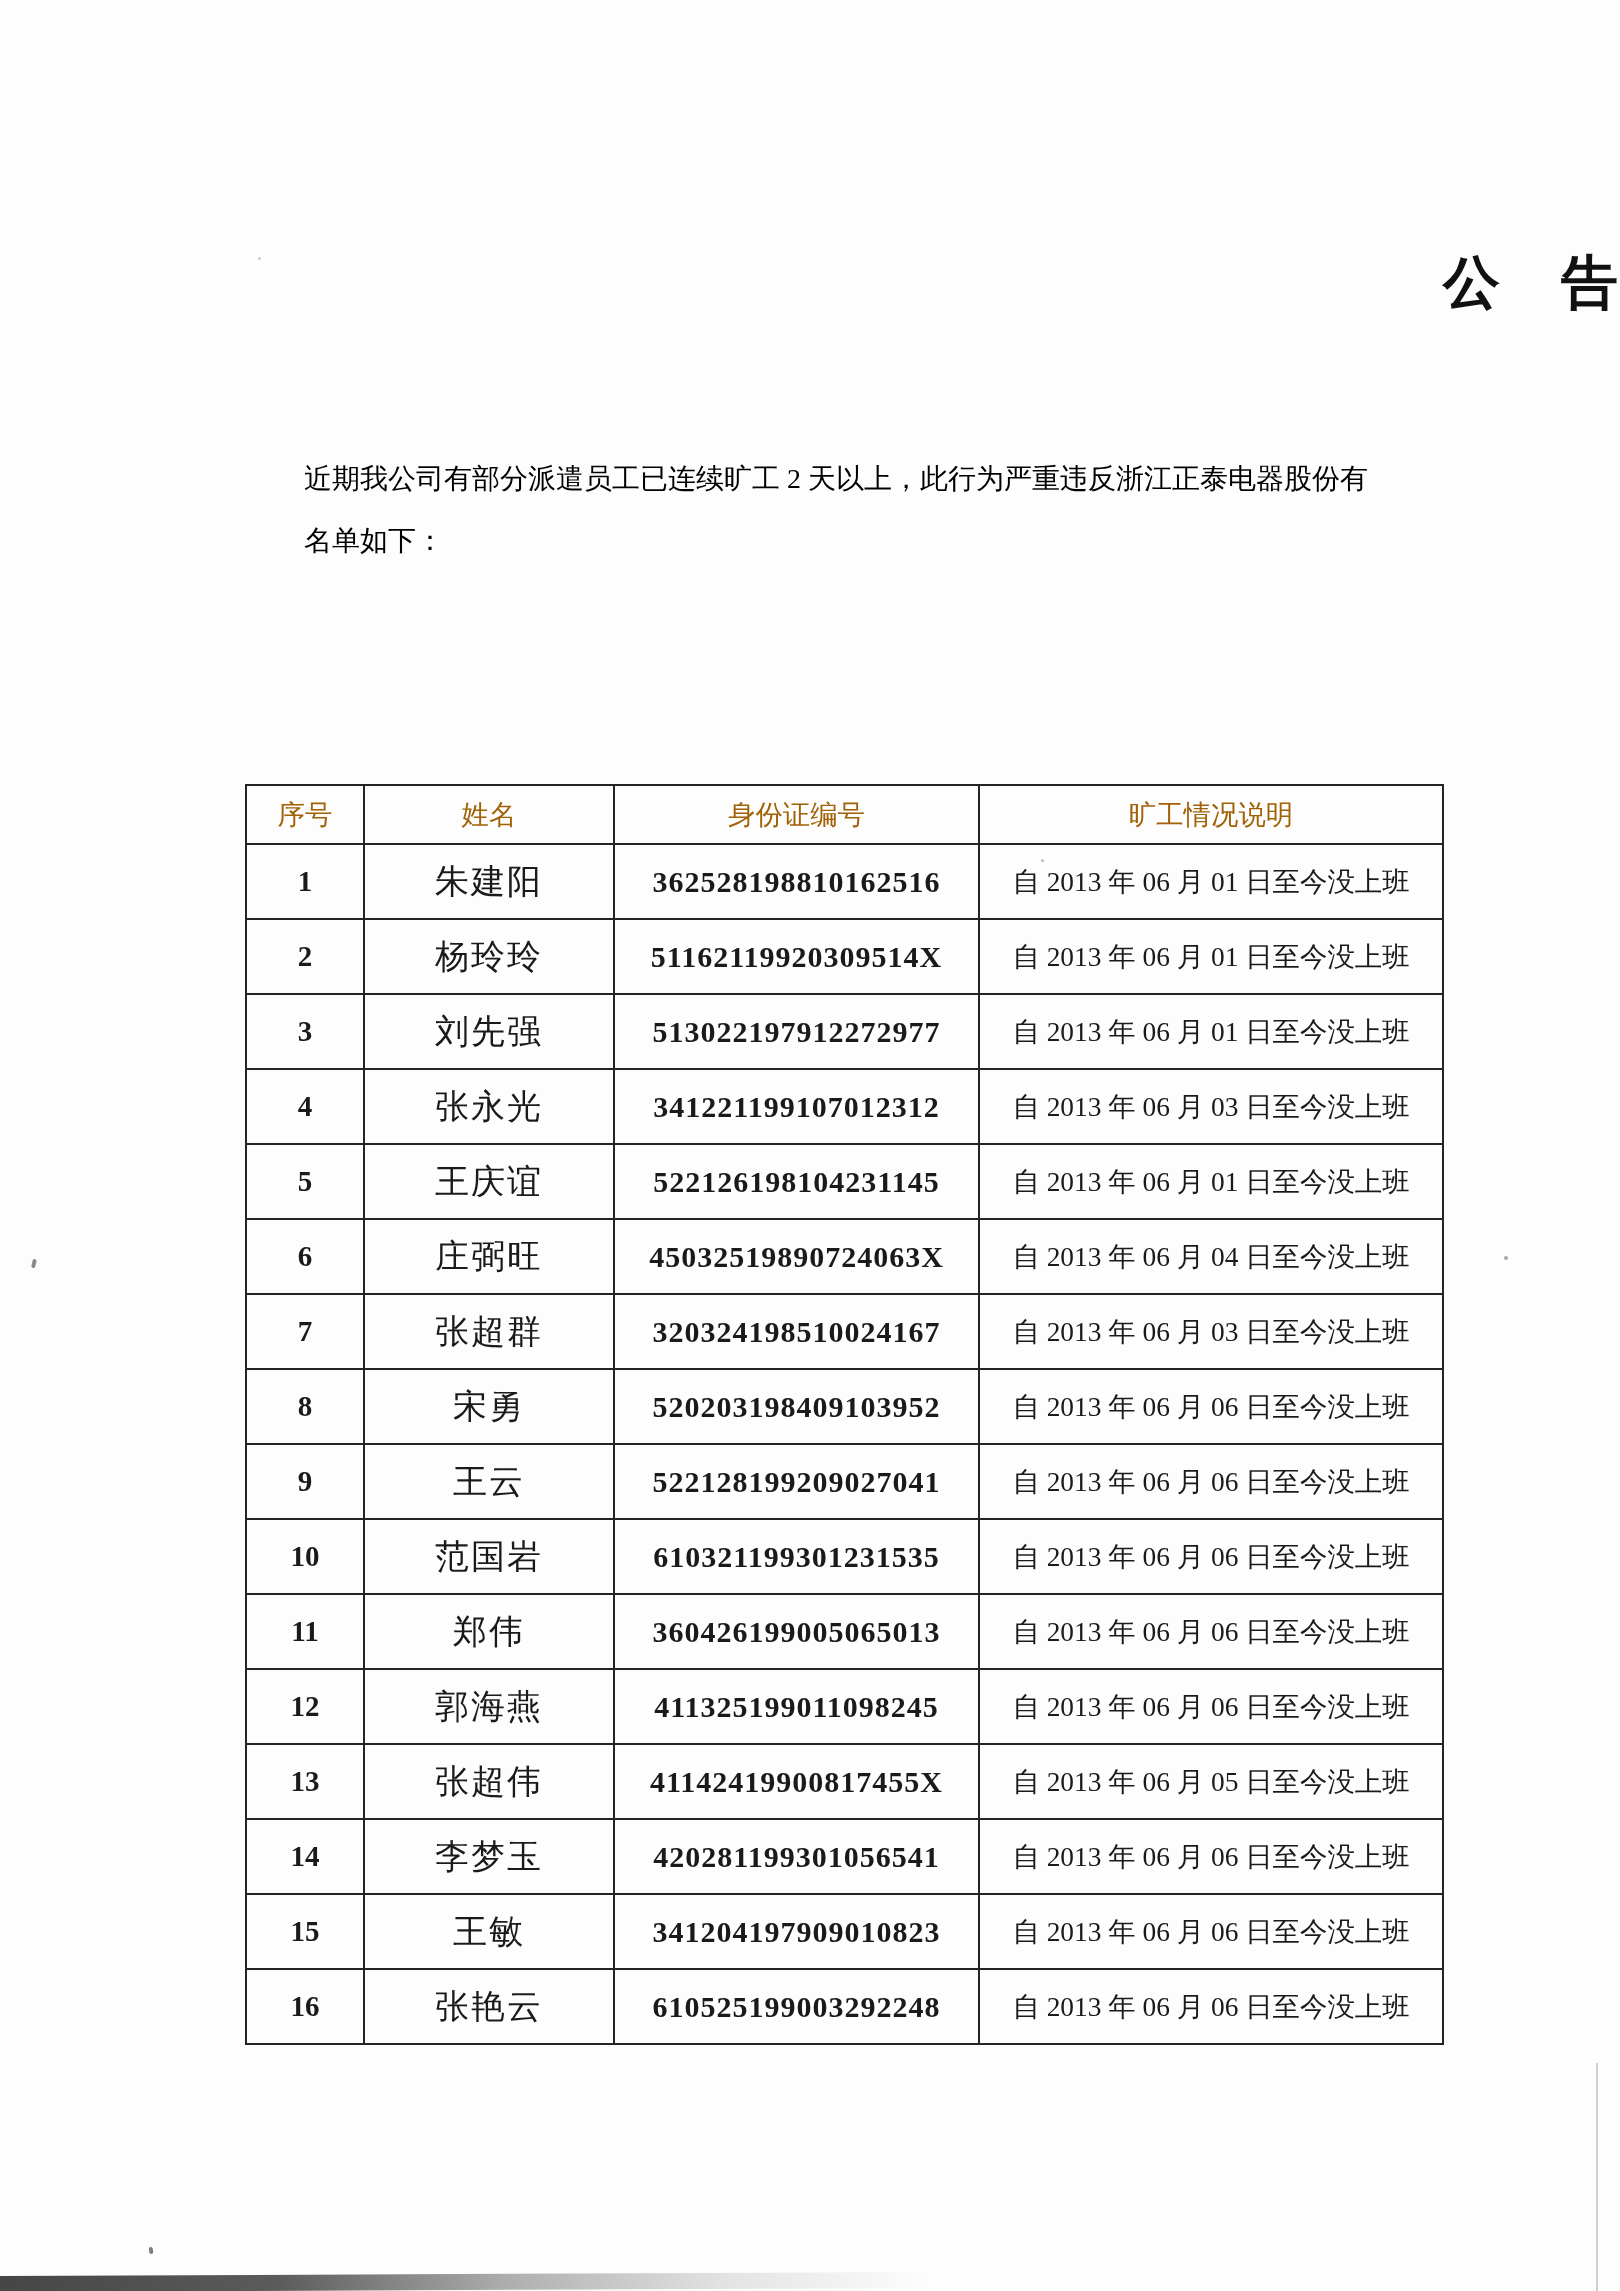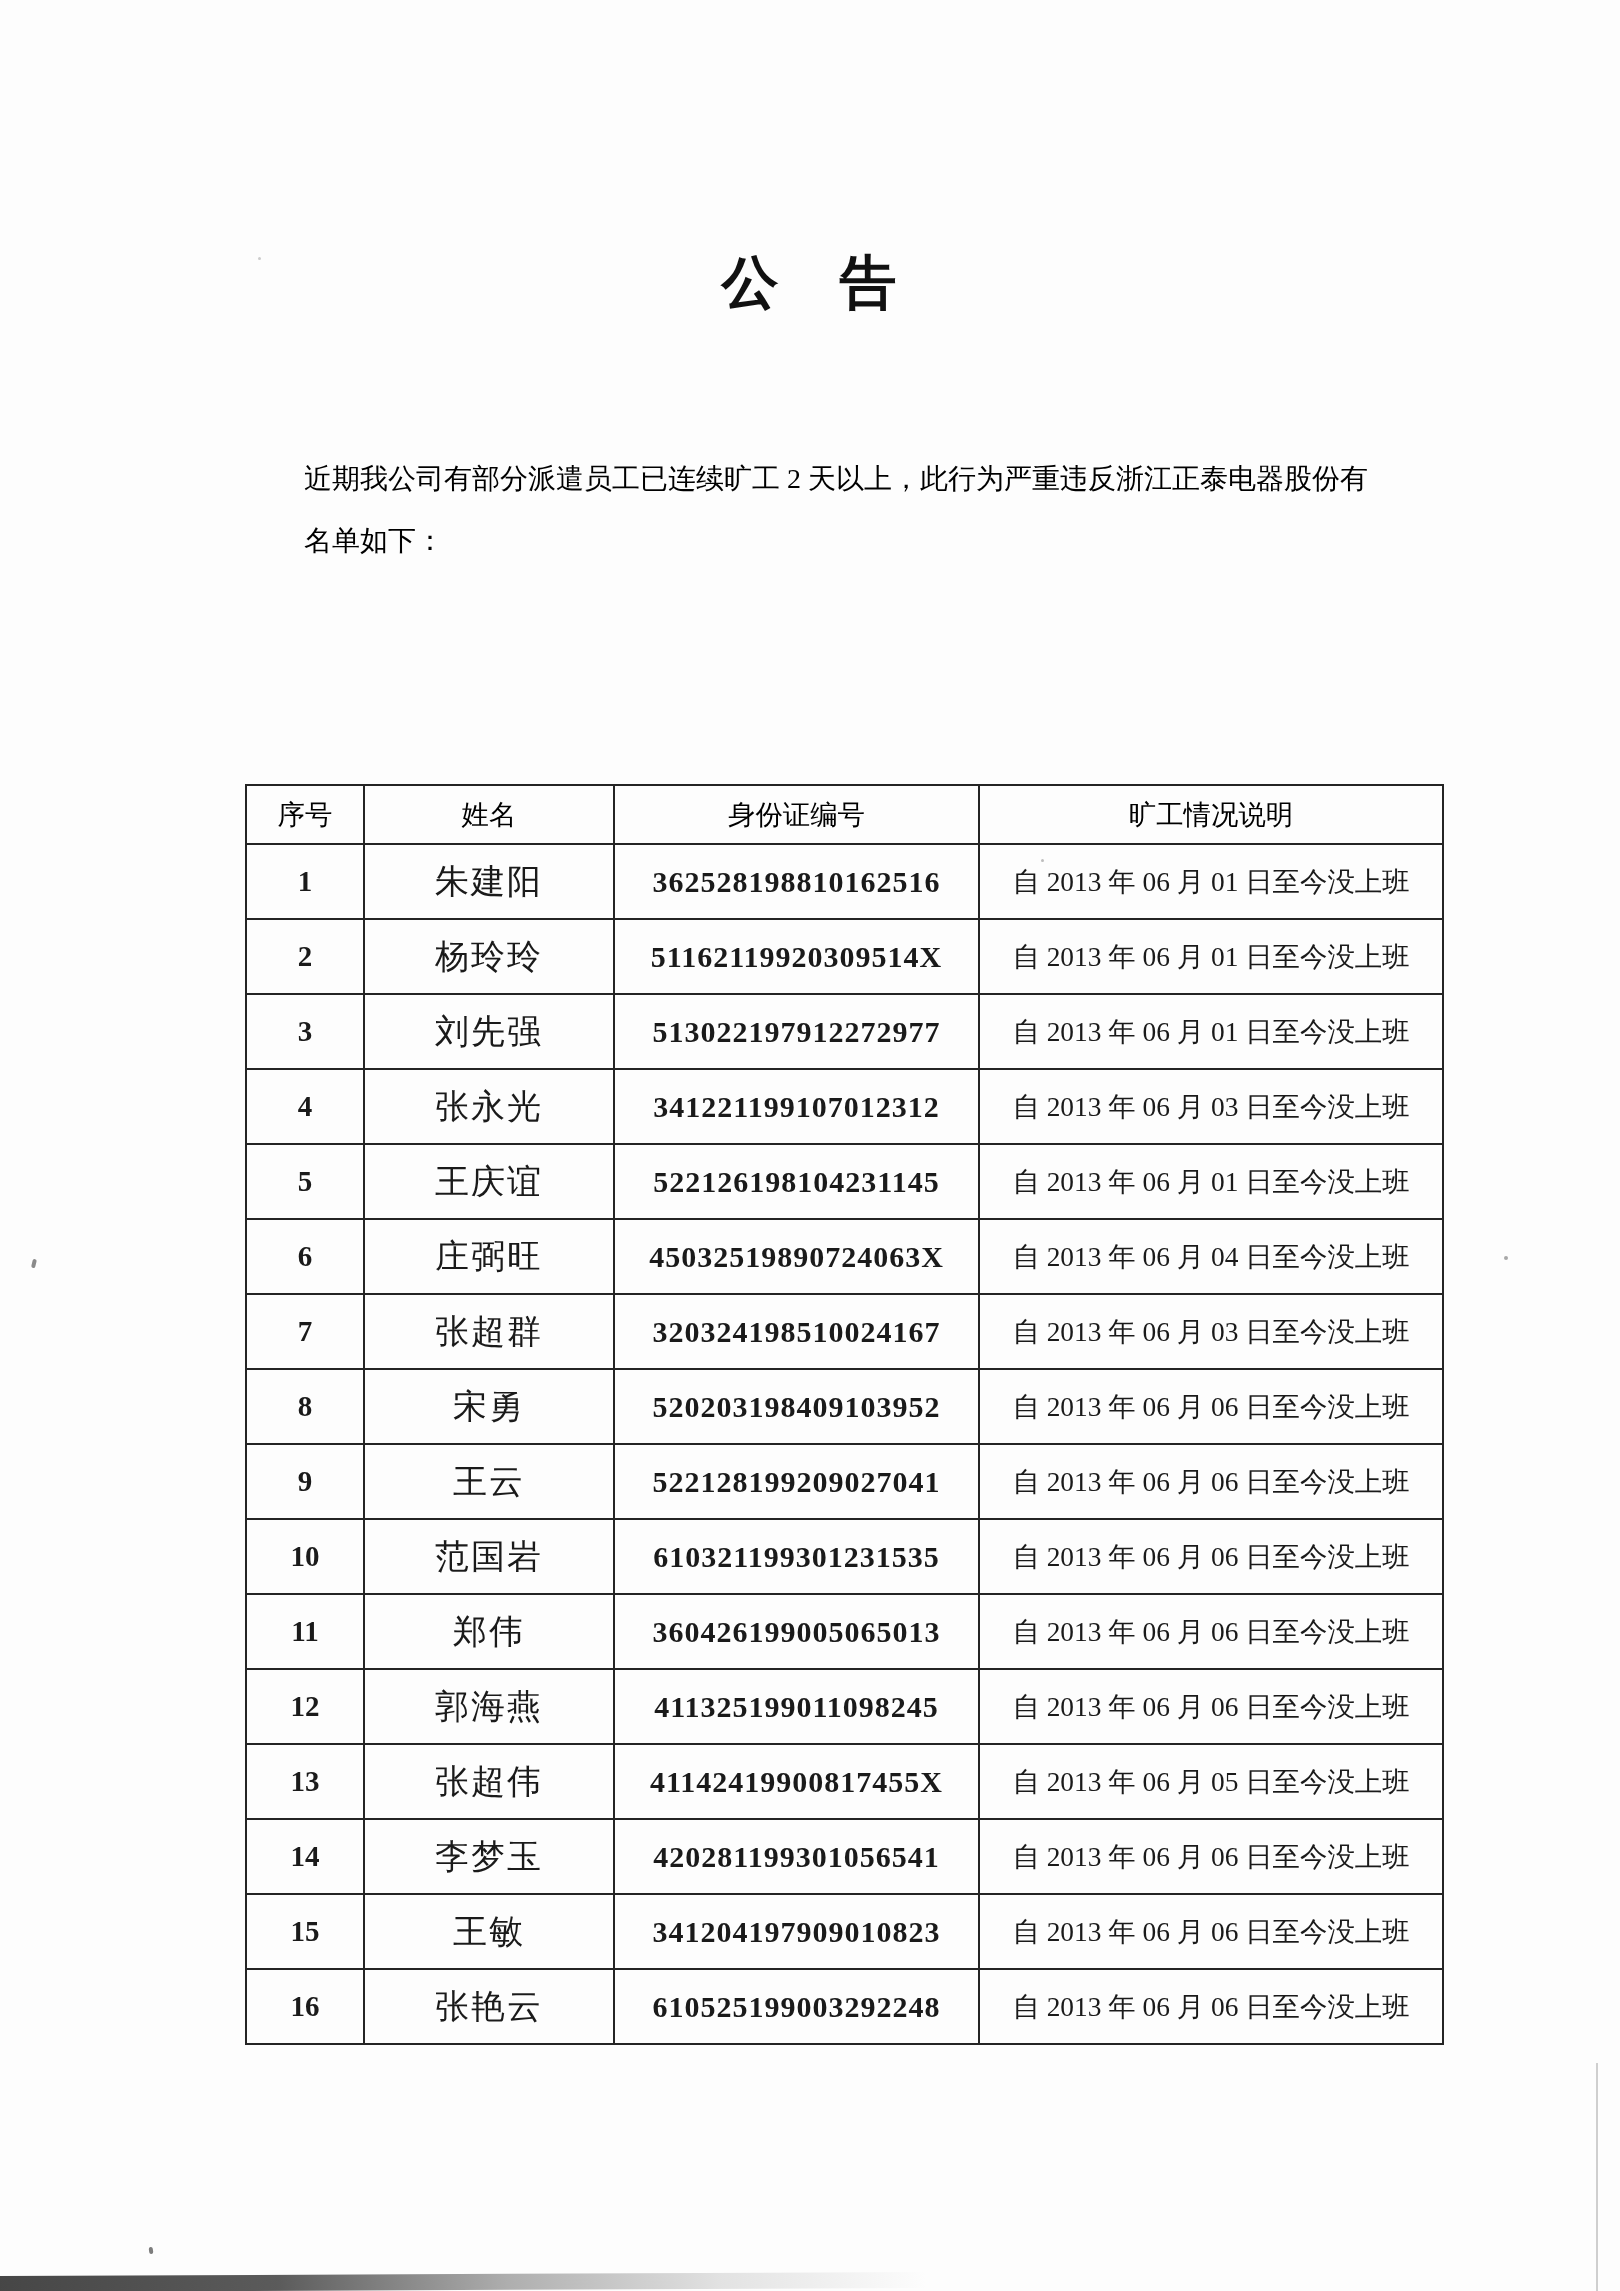--- a/index.html
+++ b/index.html
@@ -7,21 +7,21 @@
     width:1620px;height:2292px;
     background:#fdfdfd;
     position:relative;
     overflow:hidden;
     font-family:"Liberation Serif","DejaVu Serif",serif;
     color:#1a1a1a;
   }
   .page{position:absolute;inset:0;}
   .doc-title{
     position:absolute;top:247px;left:0;width:1620px;
-    text-align:center;
+    text-align:right;
     font-size:57px;font-weight:700;line-height:71px;
     letter-spacing:2px;
     color:#111;
   }
   .body-text{
     position:absolute;left:248px;top:449px;width:1157px;
     font-size:28px;line-height:60px;
     color:#000000;
   }
   .indent{text-indent:2em;}
@@ -35,21 +35,21 @@
   table.roster th, table.roster td{
     border:2px solid #242424;
     text-align:center;vertical-align:middle;
     padding:0;
     overflow:hidden;
     white-space:nowrap;
   }
   table.roster th{
     height:57px;
     font-size:27.4px;font-weight:400;
-    color:#000000;
+    color:#a16207;
   }
   table.roster td{height:73px;}
   td.c0{font-size:29px;font-weight:700;}
   td.c1{font-size:34px;font-weight:400;letter-spacing:2px;}
   td.c2{font-size:30px;font-weight:700;letter-spacing:1px;margin-left:8px;}
   td.c3{font-size:27.4px;font-weight:400;}
   .col-index{width:118px;}
   .col-name{width:250px;}
   .col-id{width:365px;}
   .col-note{width:464px;}

